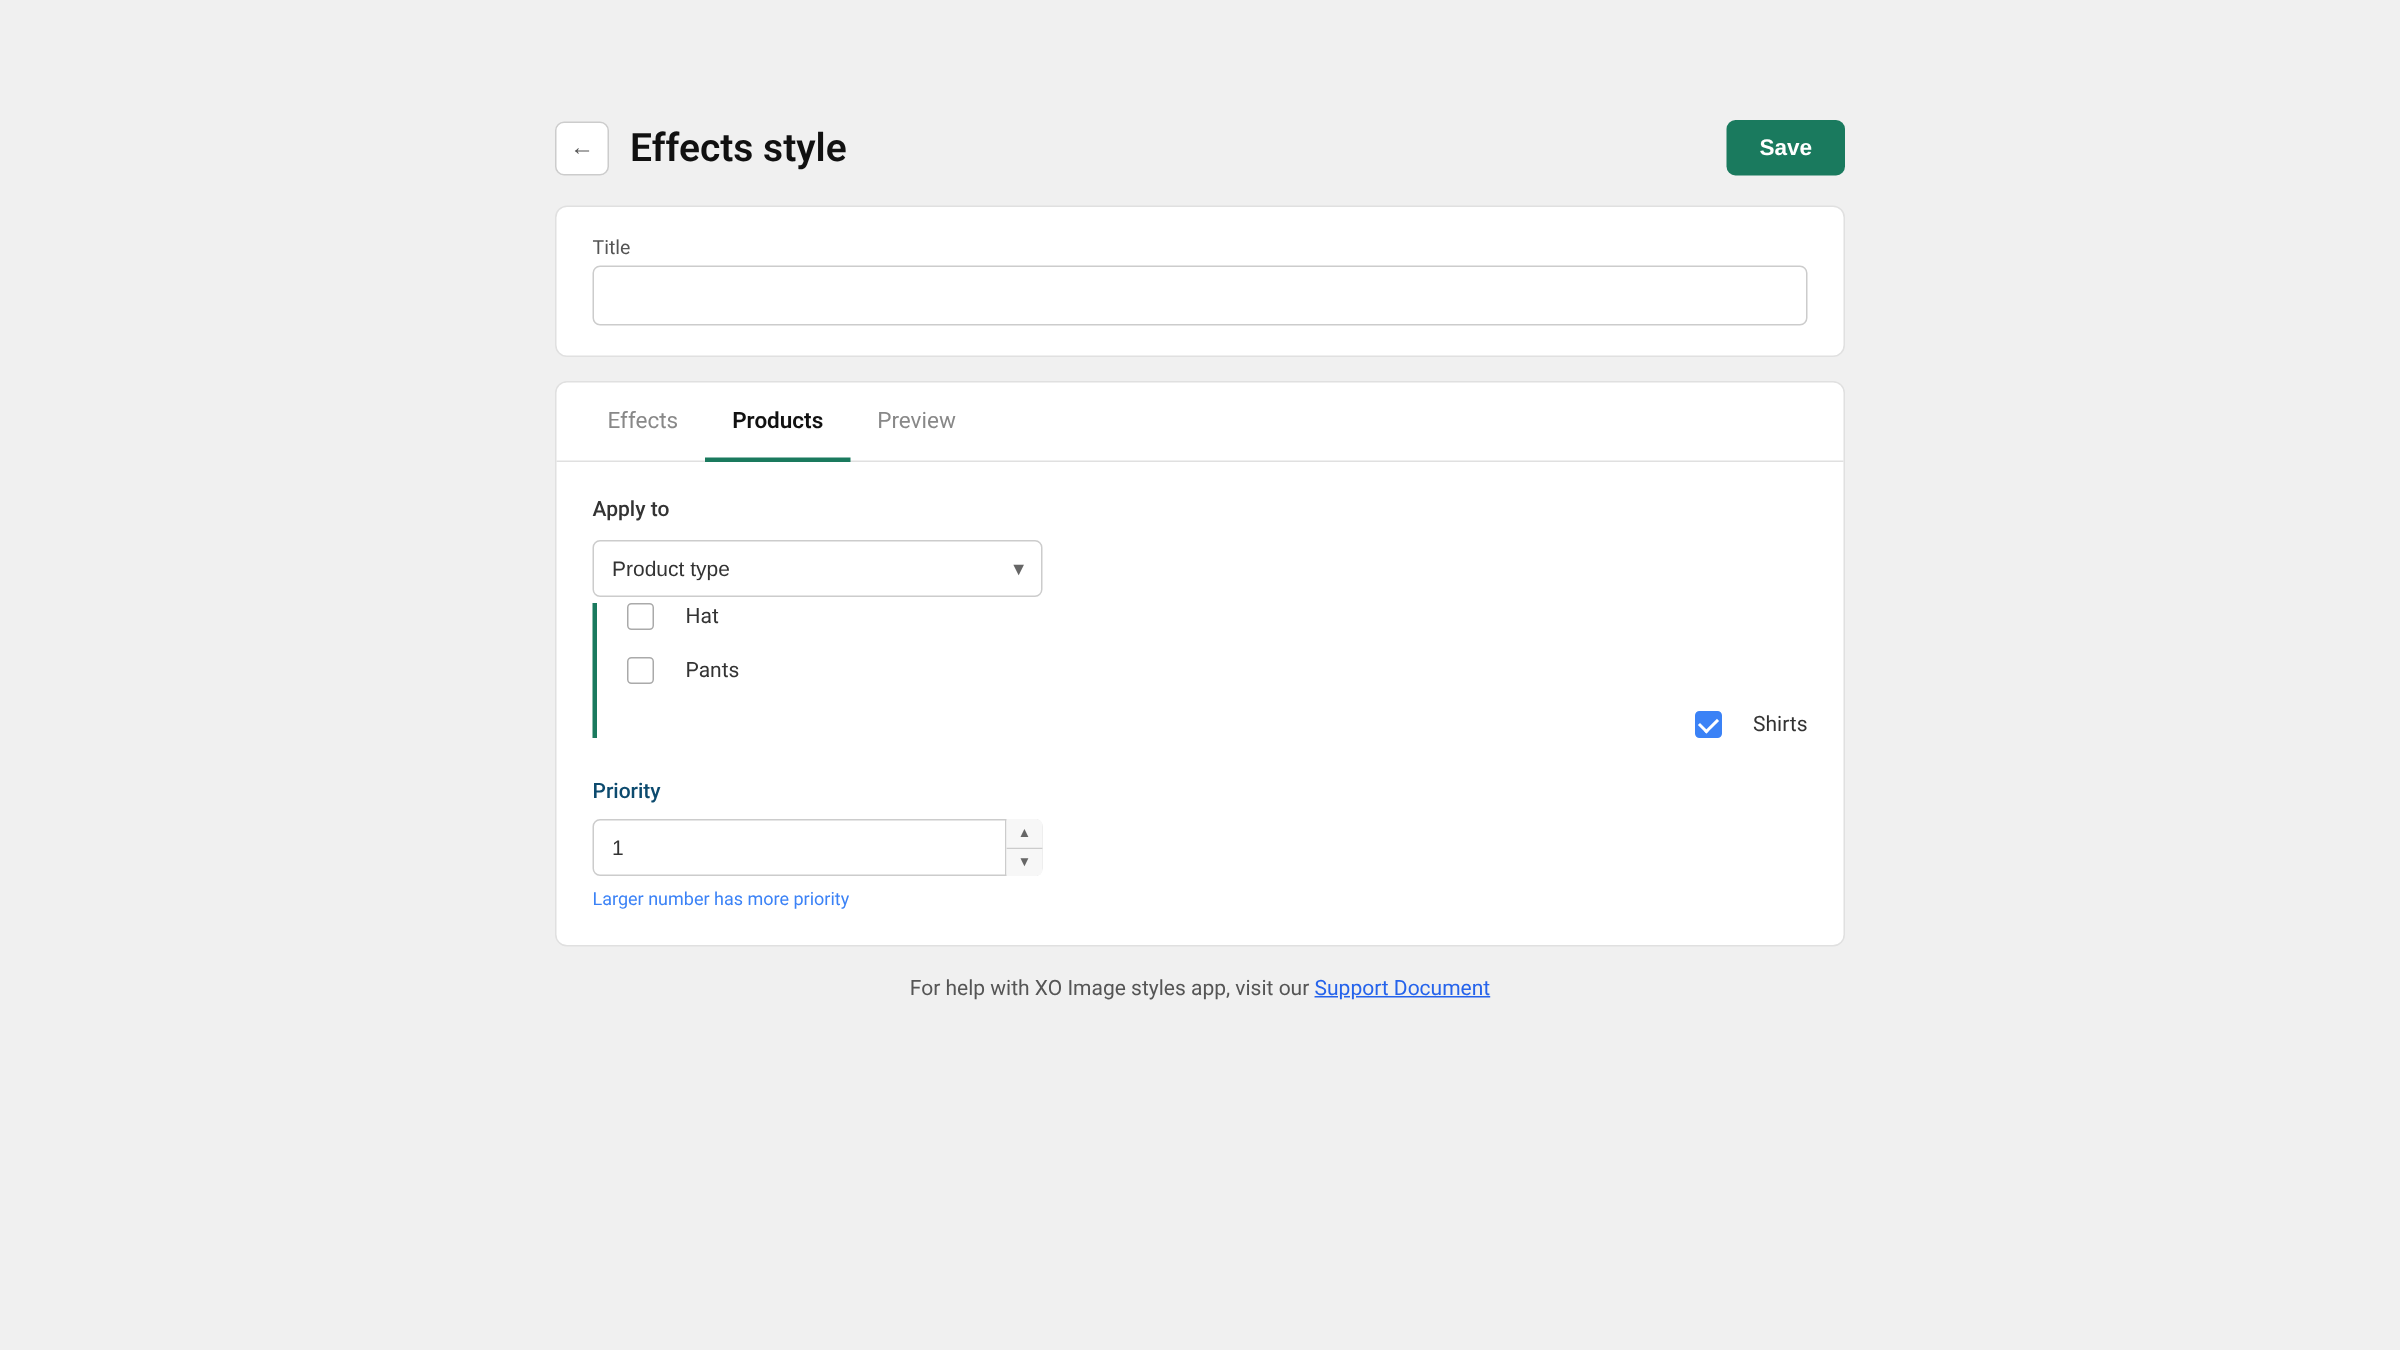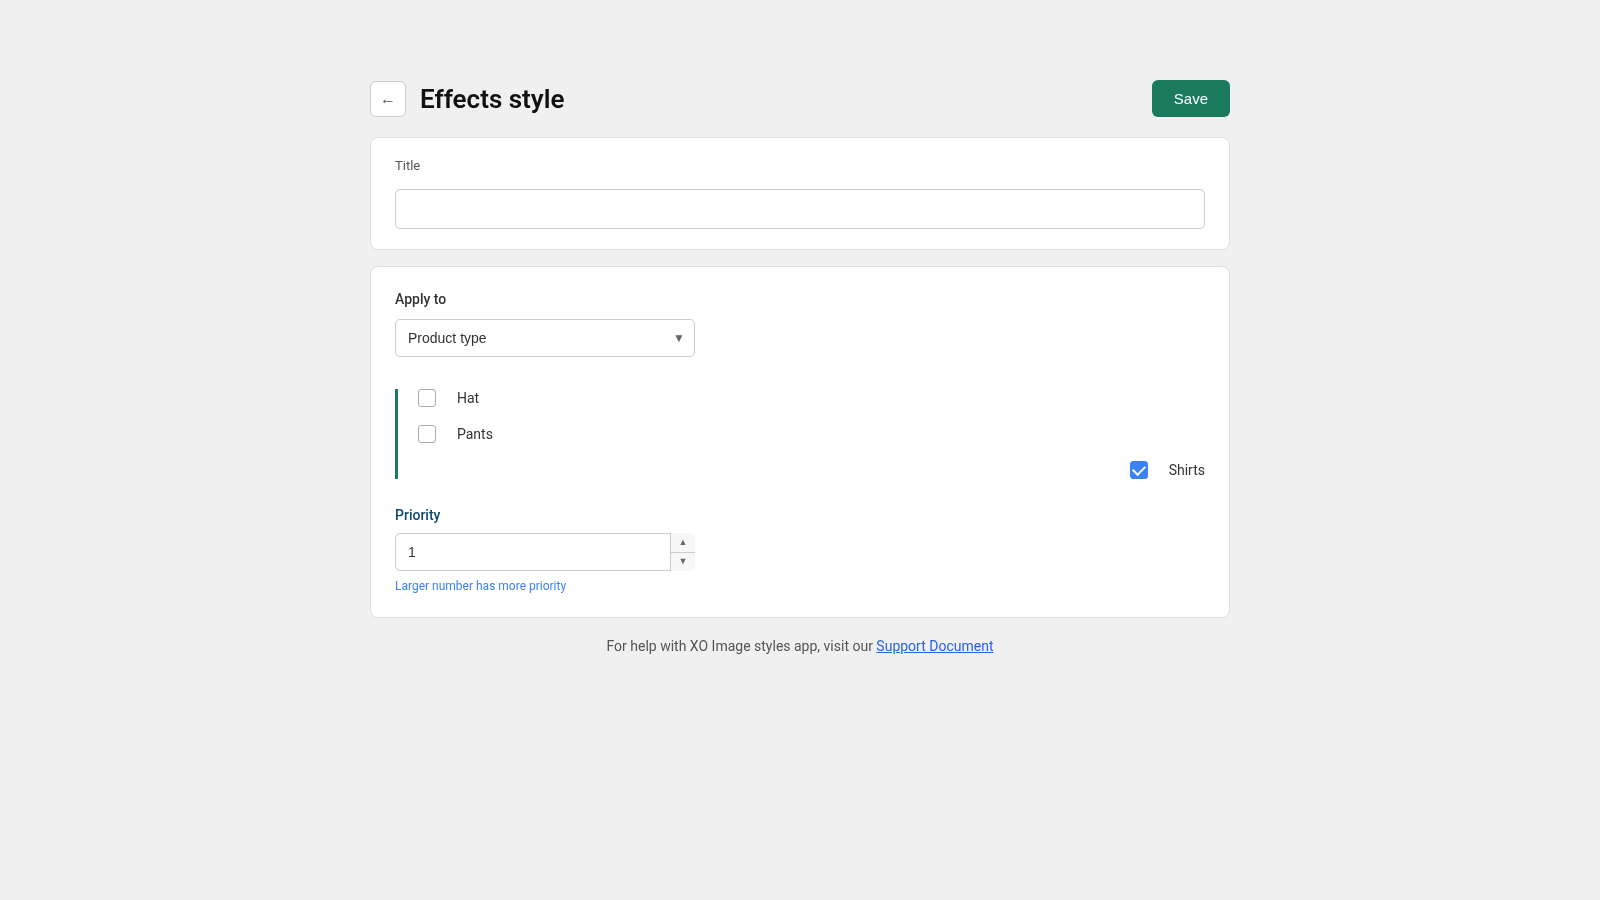--- a/index.html
+++ b/index.html
@@ -61,39 +61,39 @@
       color: #111;
     }
 
     .save-button {
       background-color: #1a7a5e;
       color: #fff;
       border: none;
       border-radius: 6px;
       padding: 10px 22px;
       font-size: 15px;
-      font-weight: 400;
+      font-weight: 700;
       cursor: pointer;
     }
 
     .card {
       background: #fff;
       border: 1px solid #e0e0e0;
       border-radius: 8px;
       margin-bottom: 16px;
     }
 
     .title-card {
       padding: 20px 24px;
     }
 
     .field-label {
       font-size: 13px;
       color: #555;
-      margin-bottom: 16px;
+      margin-bottom: 4px;
       font-weight: 400;
     }
 
     .title-input {
       width: 100%;
       height: 40px;
       border: 1px solid #ccc;
       border-radius: 5px;
       padding: 0 12px;
       font-size: 14px;
@@ -136,21 +136,21 @@
     .apply-to-label {
       font-size: 14px;
       font-weight: 500;
       color: #333;
       margin-bottom: 12px;
     }
 
     .select-wrapper {
       position: relative;
       width: 300px;
-      margin-bottom: 32px;
+      margin-bottom: 4px;
     }
 
     .product-type-select {
       width: 100%;
       height: 38px;
       border: 1px solid #ccc;
       border-radius: 5px;
       padding: 0 12px;
       font-size: 14px;
       appearance: none;
@@ -310,20 +310,25 @@
       </div>
       <button class="save-button">Save</button>
     </div>
 
     <div class="card title-card">
       <div class="field-label">Title</div>
       <input class="title-input" type="text" placeholder="" style="">
     </div>
 
     <div class="tabs-card">
+      <div class="tabs-row">
+        <div class="tab">Effects</div>
+        <div class="tab active">Products</div>
+        <div class="tab">Preview</div>
+      </div>
 
       <div class="content-card">
 
         <div class="apply-to-label">Apply to</div>
         <div class="select-wrapper">
           <select class="product-type-select">
             <option>Product type</option>
             <option>All products</option>
             <option>Specific products</option>
           </select>

